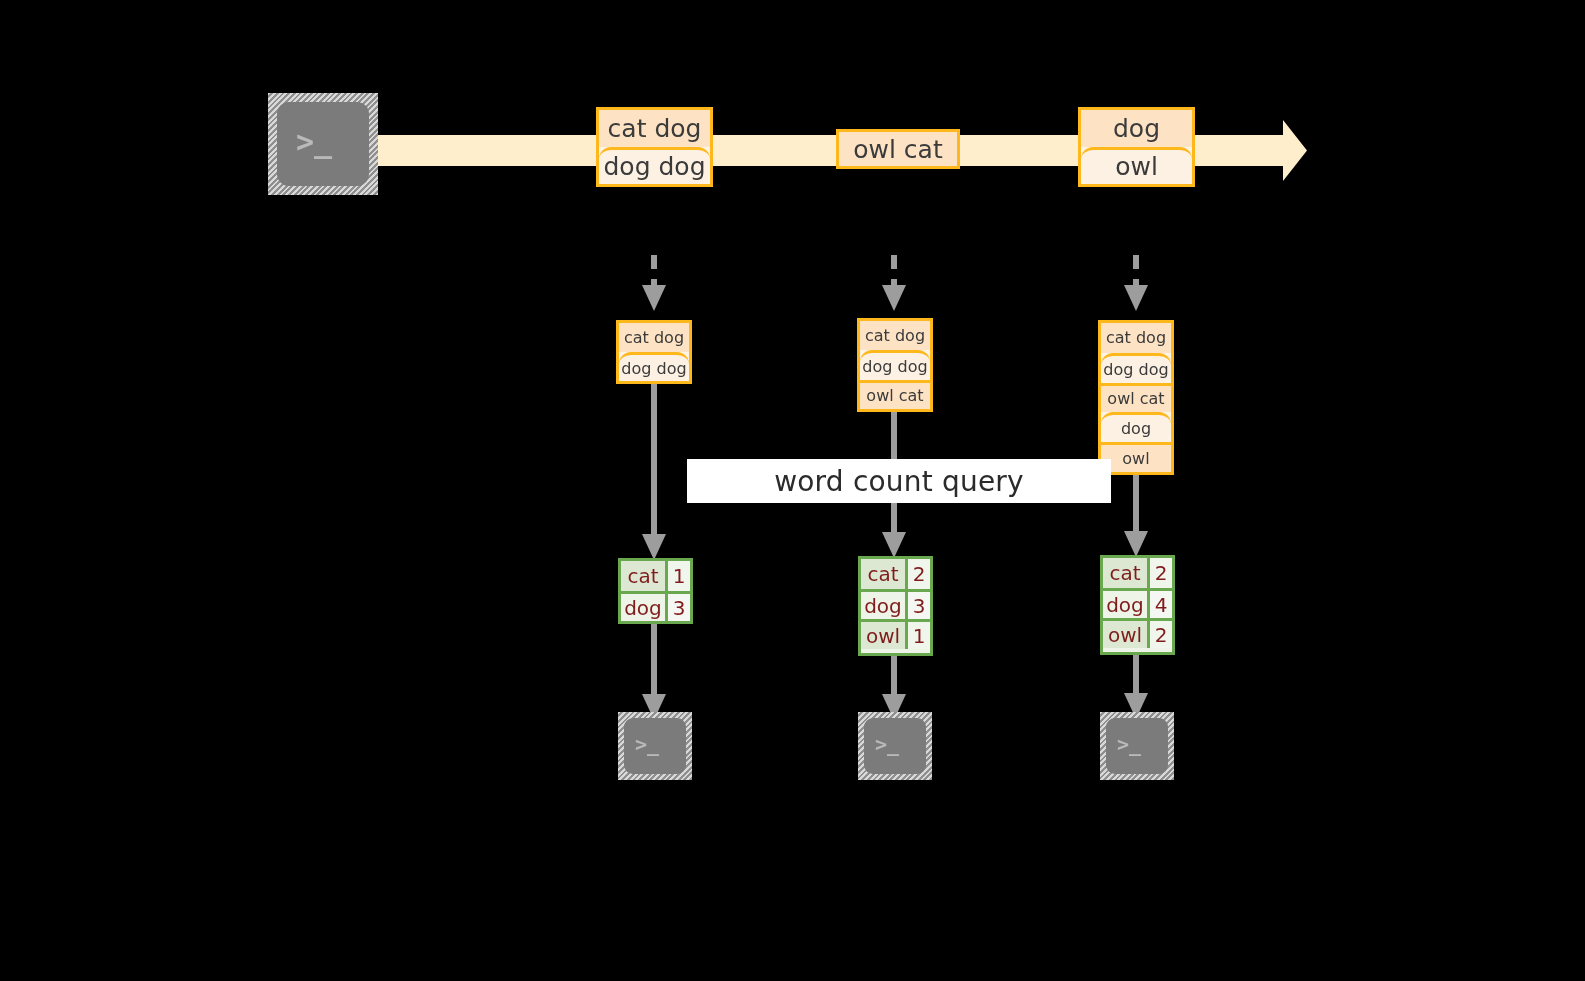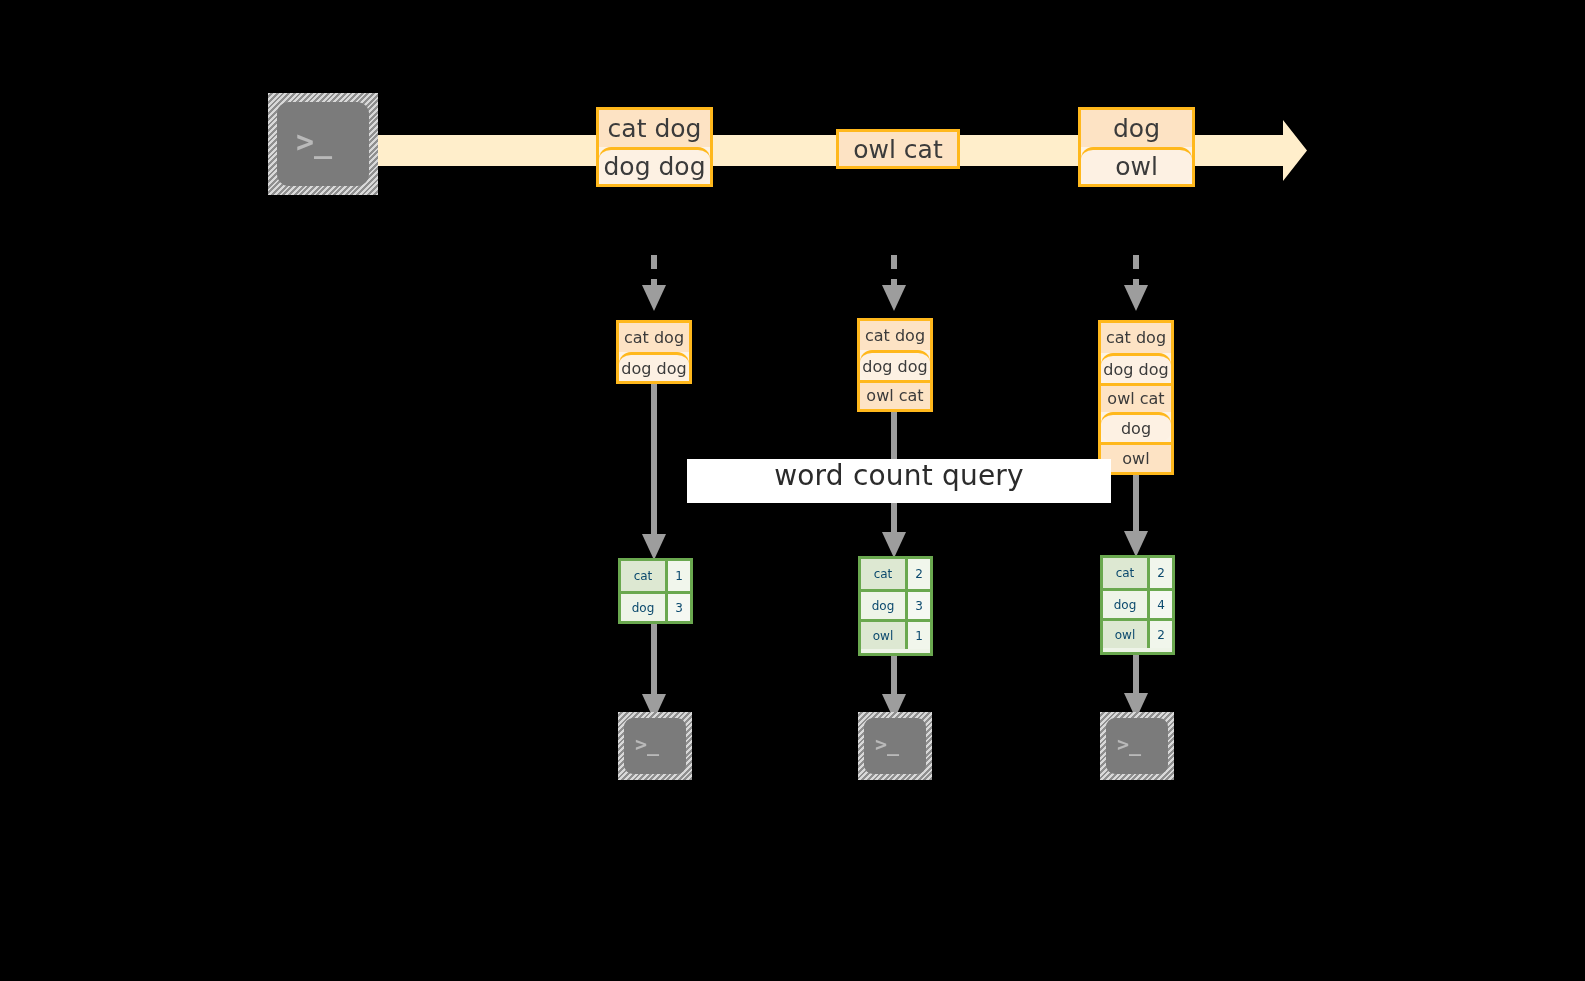--- a/index.html
+++ b/index.html
@@ -96,41 +96,41 @@
   }
   .gbox .grow {
     display: flex;
     height: 30px;
   }
   .gbox .grow + .grow { border-top: 3px solid #6aa84f; }
   .gbox .gk, .gbox .gv {
     display: flex;
     align-items: center;
     justify-content: center;
-    font-size: 12px;
-    color: #0c4a6e;
+    font-size: 20px;
+    color: #7f1d1d;
   }
   .gbox .gk { width: 46px; background: #dde8d2; }
   .gbox .gv { width: 26px; background: #f1f6ec; border-left: 3px solid #6aa84f; }
   .gbox .grow.alt .gk { background: #eef4e8; }
   .gbox .grow.alt .gv { background: #f5f8f2; }
 
   
   .garrow { position: absolute; overflow: visible; }
 
   
   .banner {
     position: absolute;
     left: 687px;
     top: 459px;
     width: 424px;
     height: 44px;
     background: #ffffff;
     display: flex;
-    align-items: flex-start;
+    align-items: center;
     justify-content: center;
   }
   .banner-label {
     font-size: 28px;
     color: #2b2b2b;
     white-space: nowrap;
     letter-spacing: 0.2px;
   }
 </style>
 </head>

